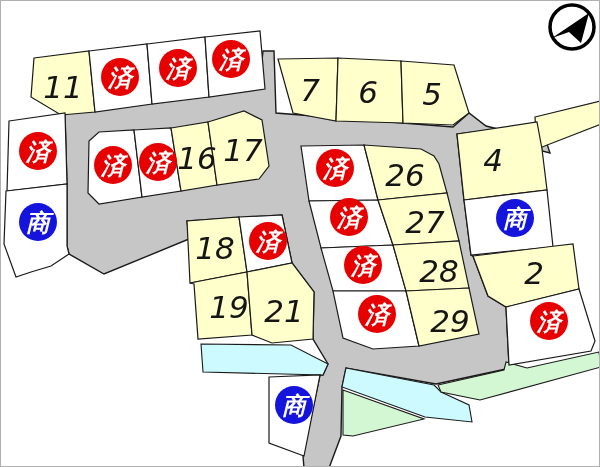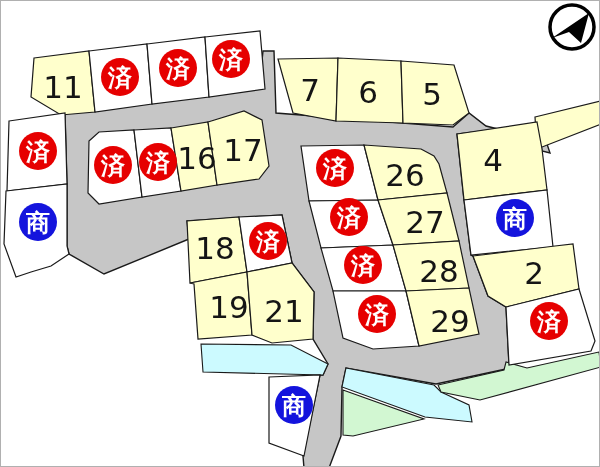--- a/index.html
+++ b/index.html
@@ -1,16 +1,16 @@
 <!DOCTYPE html>
 <html><head>
 <meta charset="utf-8">
 <style>
   html,body{margin:0;padding:0;background:#fff;}
-  .map-frame{width:600px;height:467px;border:1px solid #b0b0b0;box-sizing:border-box;background:#fff;overflow:hidden;}
+  .map-frame{width:600px;height:467px;border:1px solid #b0b0b0;box-sizing:border-box;background:#fff;overflow:hidden;font-style:italic;}
   svg{display:block;}
   .road{fill:#c6c6c6;stroke:#1a1a1a;stroke-width:1.4;}
   .lot{fill:#ffffcc;stroke:#1a1a1a;stroke-width:1.2;}
   .wlot{fill:#ffffff;stroke:#1a1a1a;stroke-width:1.2;}
   .water{fill:#ccfaff;stroke:#1a1a1a;stroke-width:1.1;}
   .green{fill:#d2f7d2;stroke:#1a1a1a;stroke-width:1.1;}
   .num{font-family:"DejaVu Sans",sans-serif;font-size:31px;fill:#151515;text-anchor:middle;}
   .badge-circle-sold{fill:#e60000;}
   .badge-circle-com{fill:#1414dd;}
   .badge-text{font-family:"DejaVu Sans",sans-serif;font-size:24px;font-weight:bold;fill:#ffffff;text-anchor:middle;}

